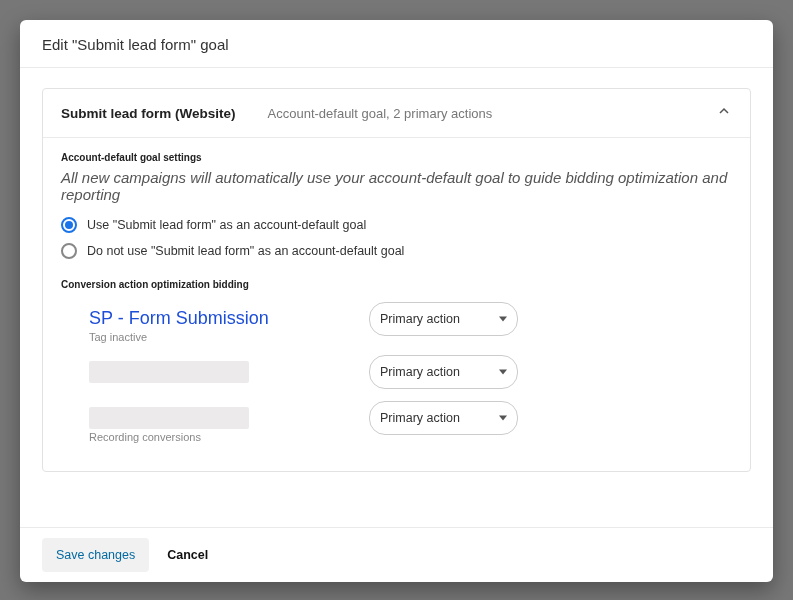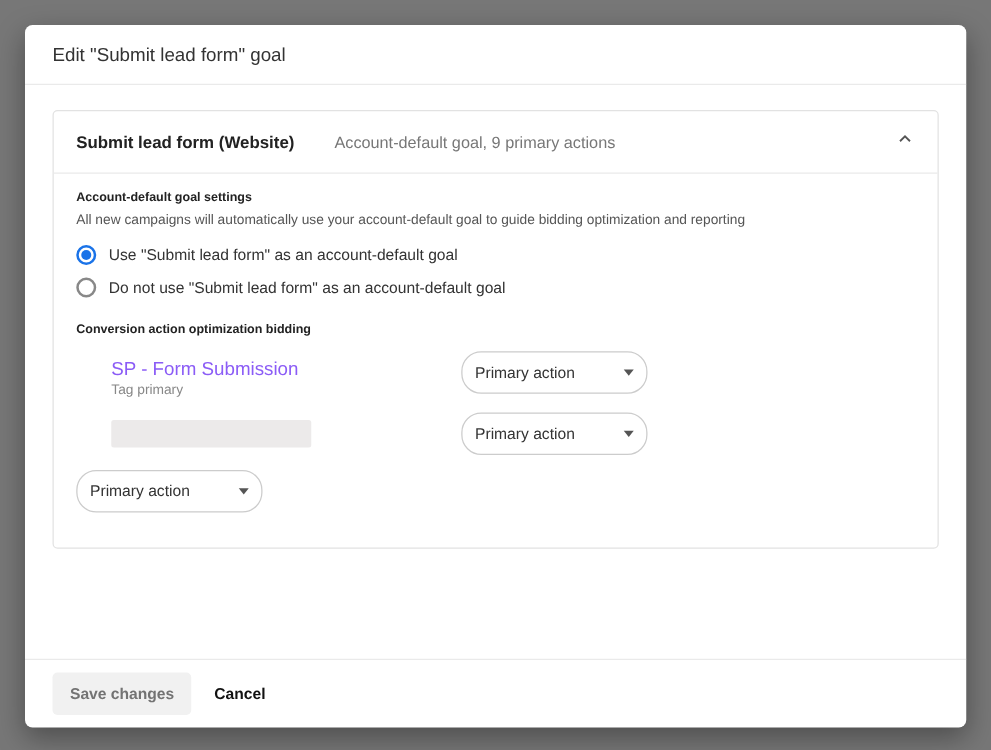--- a/index.html
+++ b/index.html
@@ -64,23 +64,24 @@
     .card-body {
       padding: 14px 18px 22px;
     }
     .section-title {
       font-size: 10px;
       font-weight: 600;
       color: #222;
       margin-bottom: 6px;
     }
     .section-desc {
-      font-size: 11px;
+      font-size: 15px;
       color: #555;
       margin-bottom: 14px;
+      font-style: italic;
     }
     .radio-row {
       display: flex;
       align-items: center;
       gap: 10px;
       font-size: 12.5px;
       color: #333;
       margin-bottom: 10px;
       cursor: pointer;
     }
@@ -109,22 +110,22 @@
       display: flex;
       align-items: flex-start;
       padding: 6px 0;
     }
     .action-left {
       margin-left: 28px;
       width: 280px;
       padding-top: 6px;
     }
     .action-name {
-      font-size: 15px;
-      color: #8b5cf6;
+      font-size: 18px;
+      color: #1d4ed8;
     }
     .action-status {
       font-size: 11px;
       color: #888;
       margin-top: 2px;
     }
     .skeleton {
       background: #eceaea;
       height: 22px;
       width: 160px;
@@ -156,27 +157,26 @@
     }
     .modal-footer {
       border-top: 1px solid #eaeaea;
       padding: 10px 22px;
       display: flex;
       align-items: center;
       gap: 12px;
     }
     .btn-save {
       background: #f1f1f1;
-      color: #737373;
+      color: #0369a1;
       border: none;
       border-radius: 4px;
       padding: 10px 14px;
       font-size: 12.5px;
       cursor: not-allowed;
-      font-weight: bold;
     }
     .btn-cancel {
       background: none;
       border: none;
       color: #111;
       font-size: 12.5px;
       font-weight: 700;
       cursor: pointer;
       padding: 10px 6px;
     }
@@ -186,21 +186,21 @@
 
 <div class="modal">
   <div class="modal-header">
     <span>Edit "Submit lead form" goal</span>
   </div>
 
   <div class="modal-body">
     <div class="card">
       <div class="card-header">
         <span class="title">Submit lead form (Website)</span>
-        <span class="subtitle">Account-default goal, 9 primary actions</span>
+        <span class="subtitle">Account-default goal, 2 primary actions</span>
         <span class="chevron">
           <svg width="16" height="16" viewBox="0 0 24 24" fill="none" stroke="currentColor" stroke-width="2.2">
               <polyline points="6 15 12 9 18 15"></polyline>
             </svg>
         </span>
       </div>
 
       <div class="card-body">
         <div class="section-title">Account-default goal settings</div>
         <div class="section-desc">All new campaigns will automatically use your account-default goal to guide bidding optimization and reporting</div>
@@ -214,39 +214,43 @@
           <span>Do not use "Submit lead form" as an account-default goal</span>
         </div>
 
         <div class="divider-space"></div>
 
         <div class="section-title">Conversion action optimization bidding</div>
 
         <div class="action-row">
           <div class="action-left">
             <div class="action-name">SP - Form Submission</div>
-            <div class="action-status">Tag primary</div>
+            <div class="action-status">Tag inactive</div>
           </div>
           <div class="dropdown">
             <span>Primary action</span>
             <span class="caret"></span>
           </div>
         </div>
 
         <div class="action-row">
           <div class="action-left">
             <div class="skeleton"></div>
           </div>
           <div class="dropdown">
             <span>Primary action</span>
             <span class="caret"></span>
           </div>
         </div>
 
         <div class="action-row">
+          <div class="action-left">
+            <div class="skeleton"></div>
+            <div class="action-status">Recording conversions</div>
+          </div>
           <div class="dropdown">
             <span>Primary action</span>
             <span class="caret"></span>
           </div>
         </div>
 
       </div>
     </div>
   </div>
 

